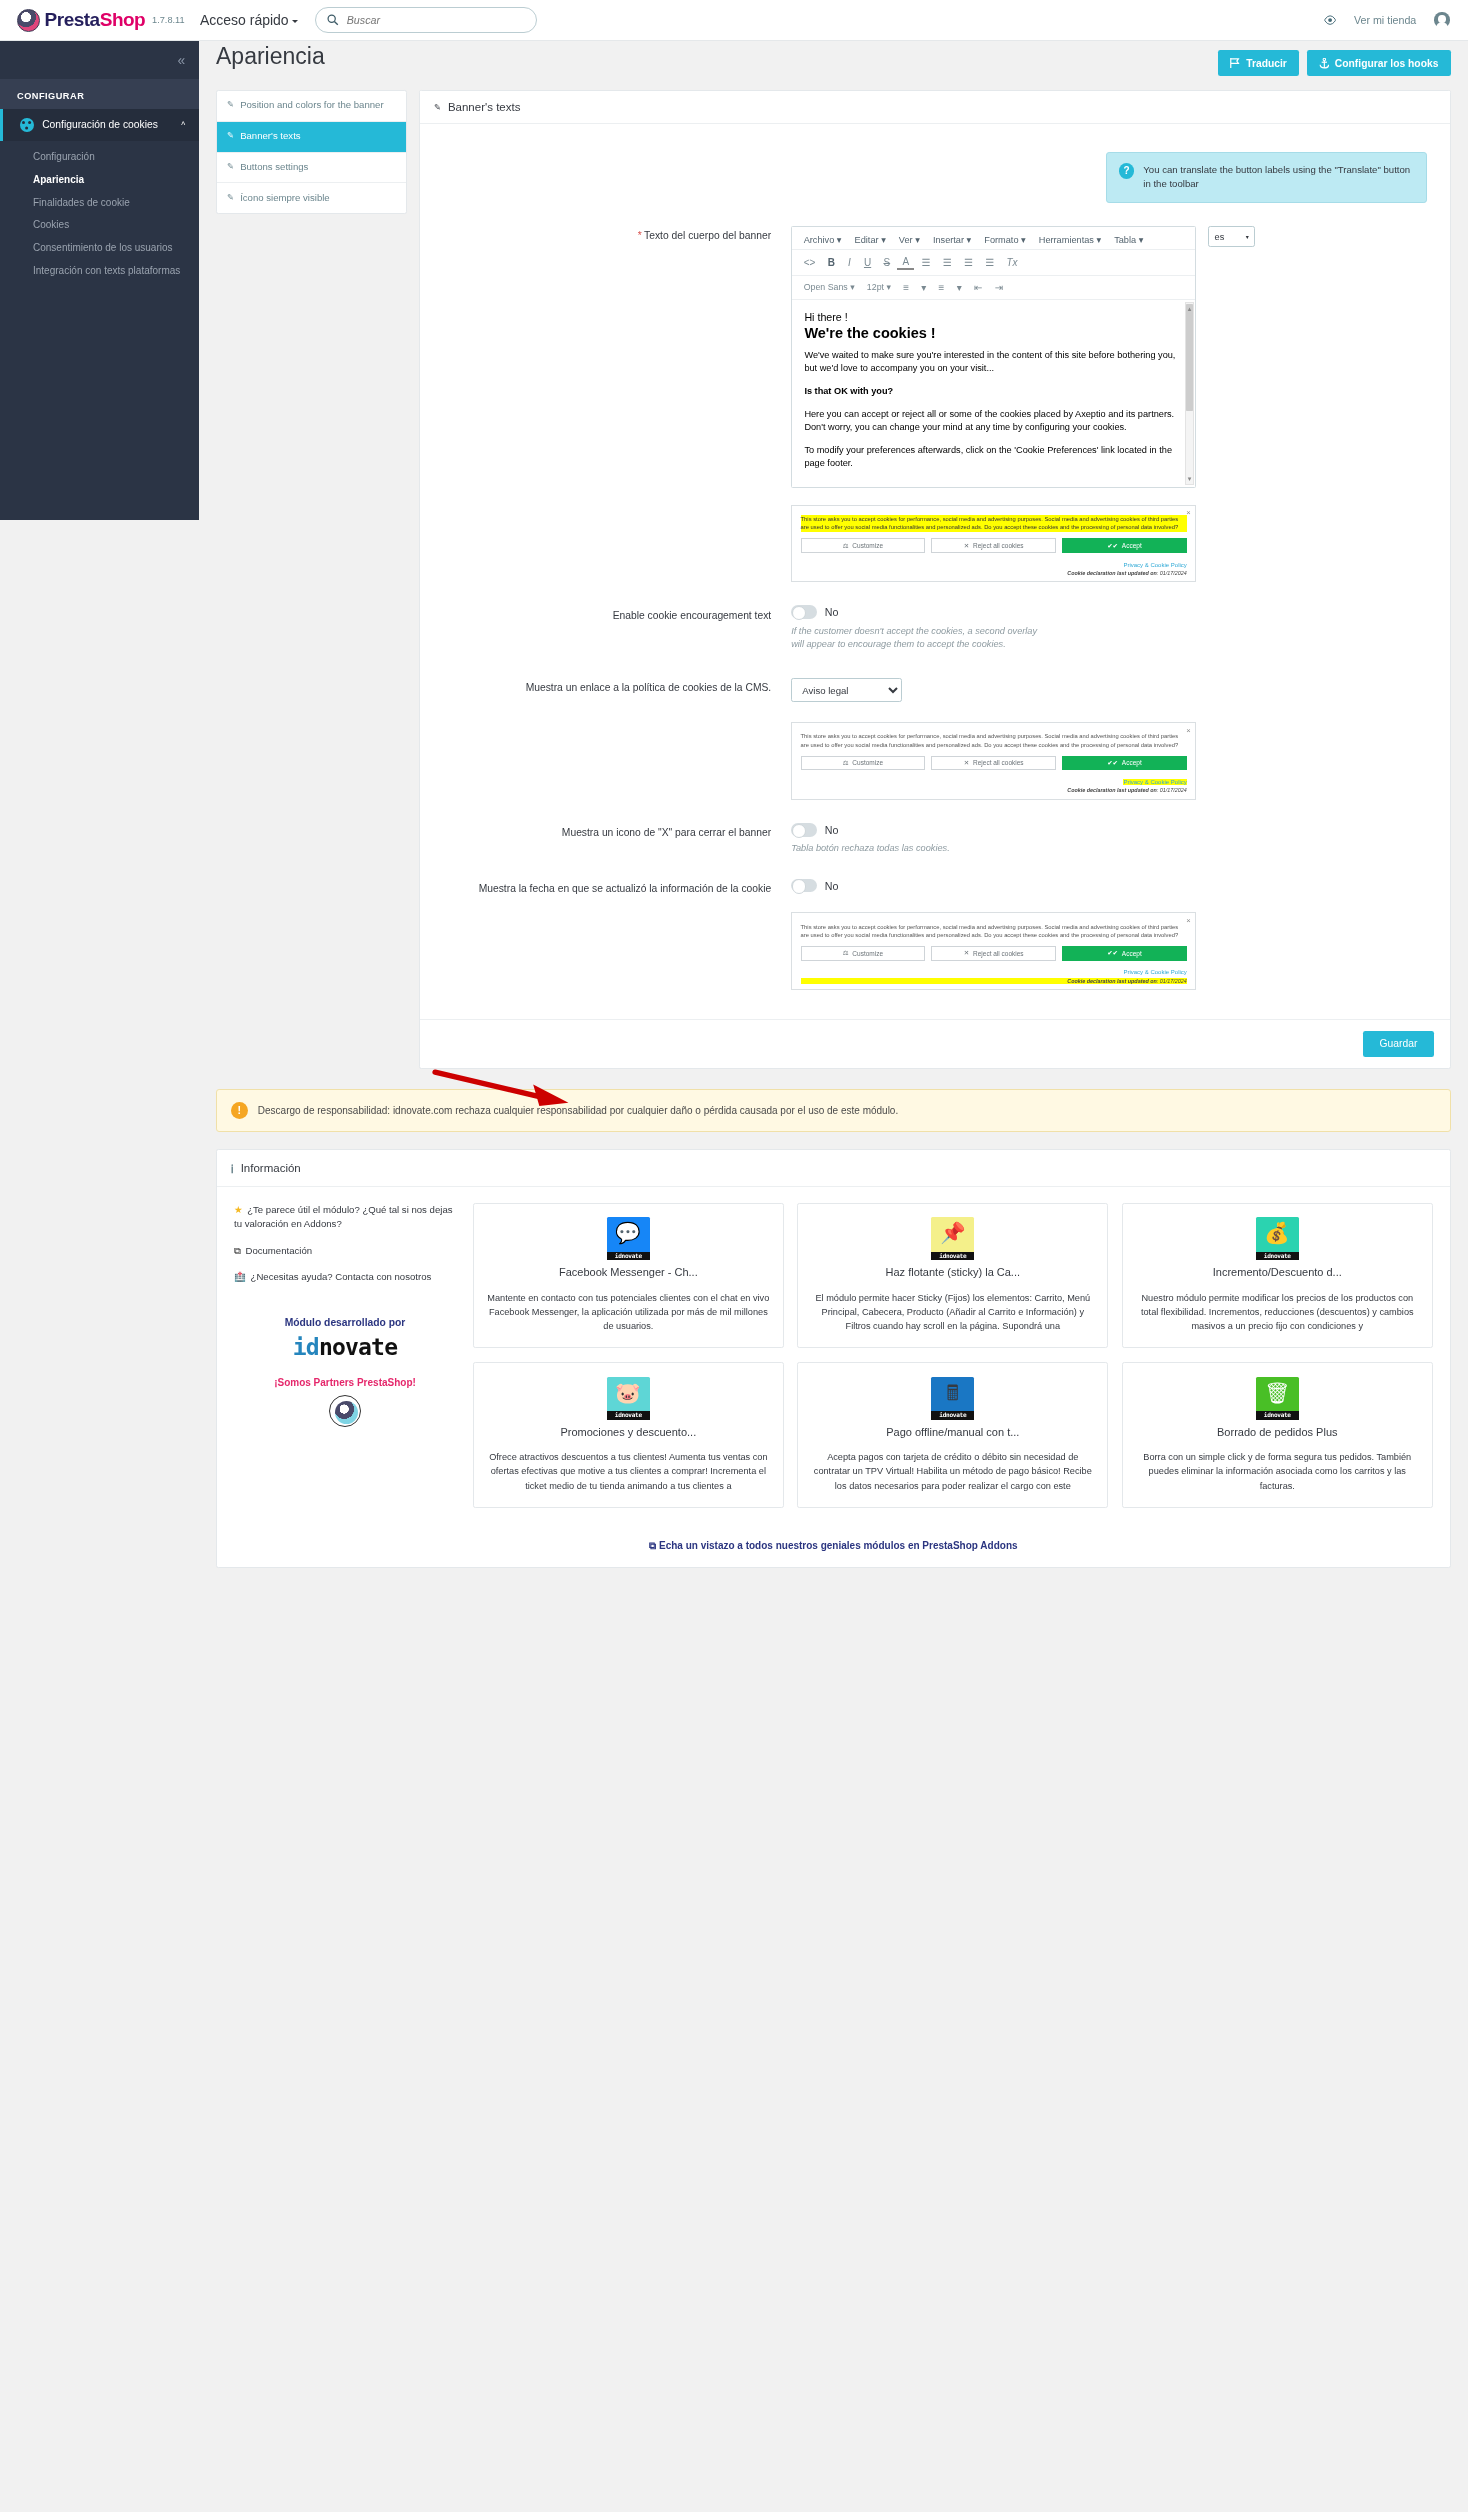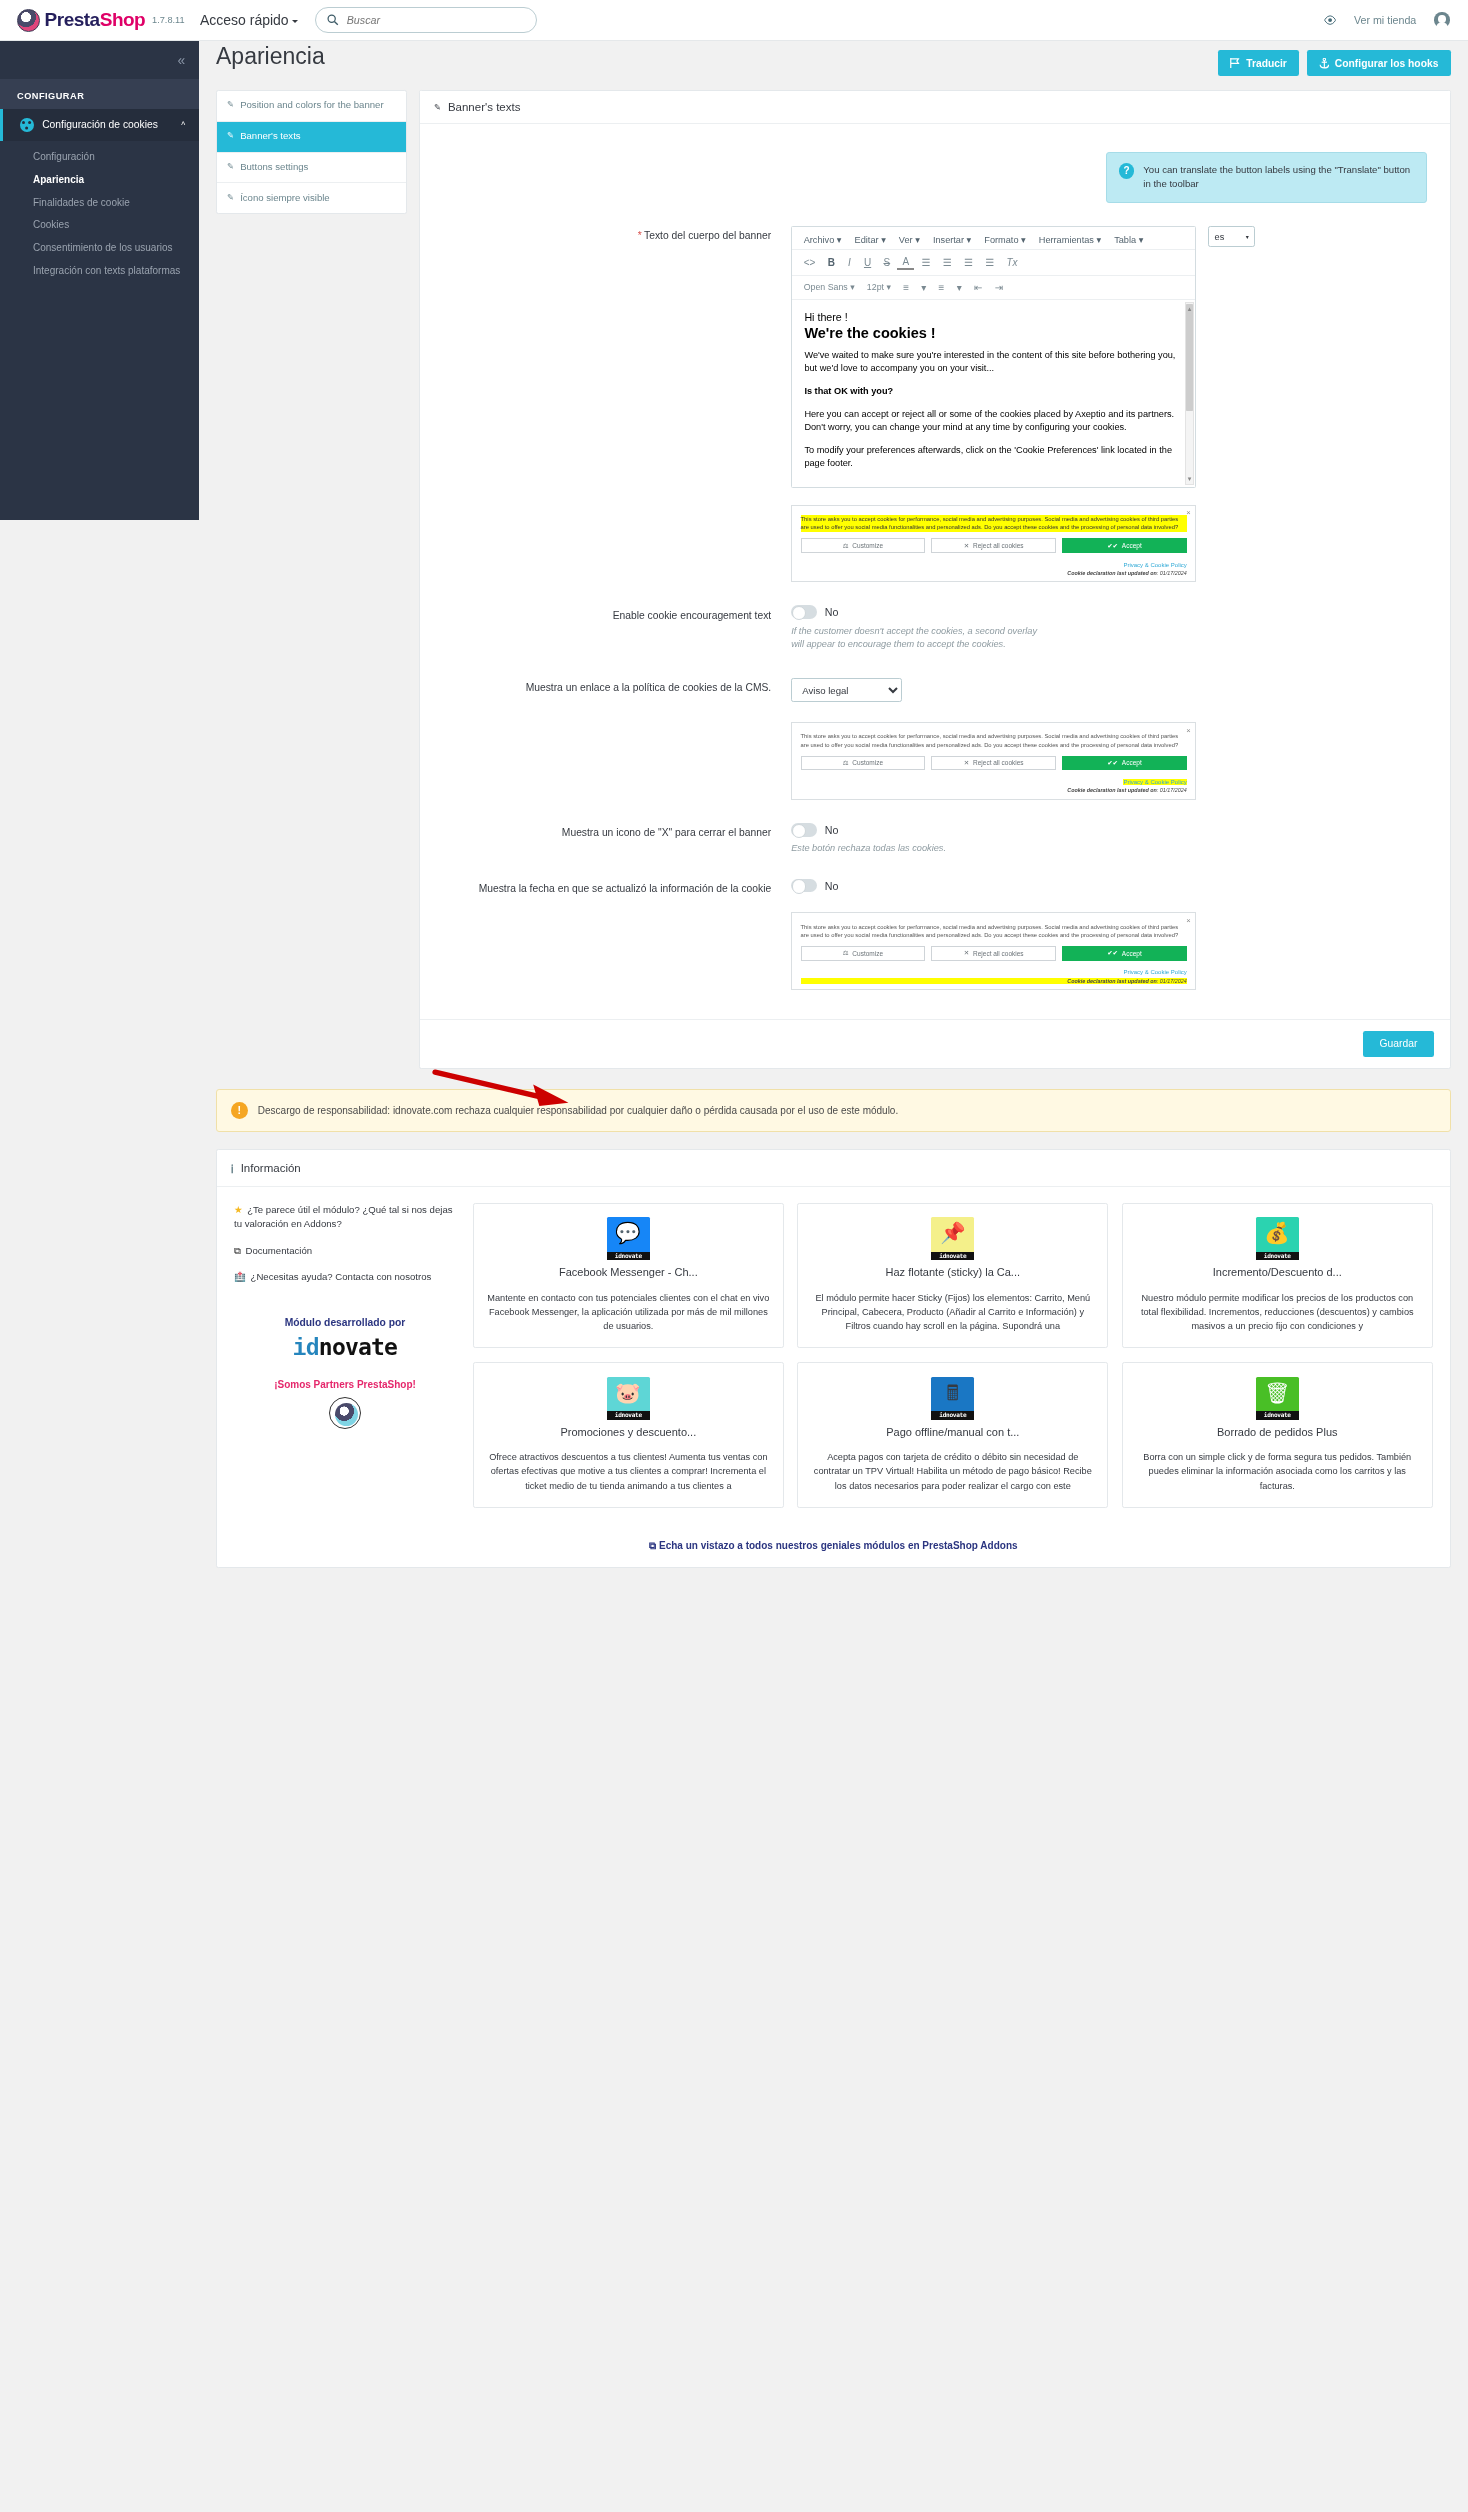--- a/index.html
+++ b/index.html
@@ -196,21 +196,21 @@
   
   .info-panel { margin:17px 18.4px 0 17px; background:#fff; border:0.8px solid #e4e8eb; border-radius:2.3px; }
   .info-head { padding:10.7px 13.8px; border-bottom:0.8px solid #eceff1; font-size:11.5px; color:#363a41; display:flex; gap:6.9px; align-items:center; }
   .info-body { display:flex; padding:15.3px 17px 21.4px 17px; gap:17px; }
   .info-left { width:222px; flex:0 0 222px; }
   .info-link { font-size:9.6px; color:#363a41; margin-bottom:12.2px; line-height:1.5; cursor:pointer; }
   .info-link .i { margin-right:4.6px; }
   .dev-by { text-align:center; font-size:10.3px; font-weight:bold; color:#2b3580; margin-top:32px; }
   .idnovate-logo { text-align:center; margin-top:6.1px; font-family:"DejaVu Sans Mono", monospace;
                    font-size:23px; font-weight:bold; letter-spacing:-0.8px; }
-  .idnovate-logo .bl { color:#2585bd;font-family:Liberation Mono, monospace; }
+  .idnovate-logo .bl { color:#2585bd; }
   .idnovate-logo .bk { color:#111; }
   .partners { text-align:center; font-size:10px; font-weight:bold; color:#e5276b; margin-top:17px; }
   .badge-circle { width:32px;height:32px;border-radius:50%;margin:7.6px auto 0 auto;
     background:#fff; border:1.5px solid #333; position:relative; overflow:hidden;}
   .badge-circle:before{content:"";position:absolute;left:4.6px;top:4.6px;width:23px;height:23px;border-radius:50%;
     background:radial-gradient(circle at 40% 35%, #fff 0 22%, #4a4a6a 23% 48%, #7fd4e4 49% 100%);}
 
   .cards-grid { flex:1; display:grid; grid-template-columns:repeat(3,1fr); gap:13.8px; }
   .mod-card { border:0.8px solid #e4e8eb; border-radius:2.3px; background:#fff; padding:13.8px 10.7px; text-align:center; cursor:pointer; }
   .mod-icon { width:43px;height:43px;margin:0 auto 4.6px auto; position:relative; border-radius:1.5px; }
@@ -457,21 +457,21 @@
             </div>
           </div>
 
           <div class="form-row" style="margin-top:23px;">
             <div class="form-label">Muestra un icono de "X" para cerrar el banner</div>
             <div class="form-ctrl">
               <div class="switch-wrap">
                 <span class="switch"></span>
                 <span class="switch-label">No</span>
               </div>
-              <div class="helptext">Este botón rechaza todas las cookies.</div>
+              <div class="helptext">Tabla botón rechaza todas las cookies.</div>
             </div>
           </div>
 
           <div class="form-row" style="margin-top:23px;">
             <div class="form-label">Muestra la fecha en que se actualizó la información de la cookie</div>
             <div class="form-ctrl">
               <div class="switch-wrap">
                 <span class="switch"></span>
                 <span class="switch-label">No</span>
               </div>

